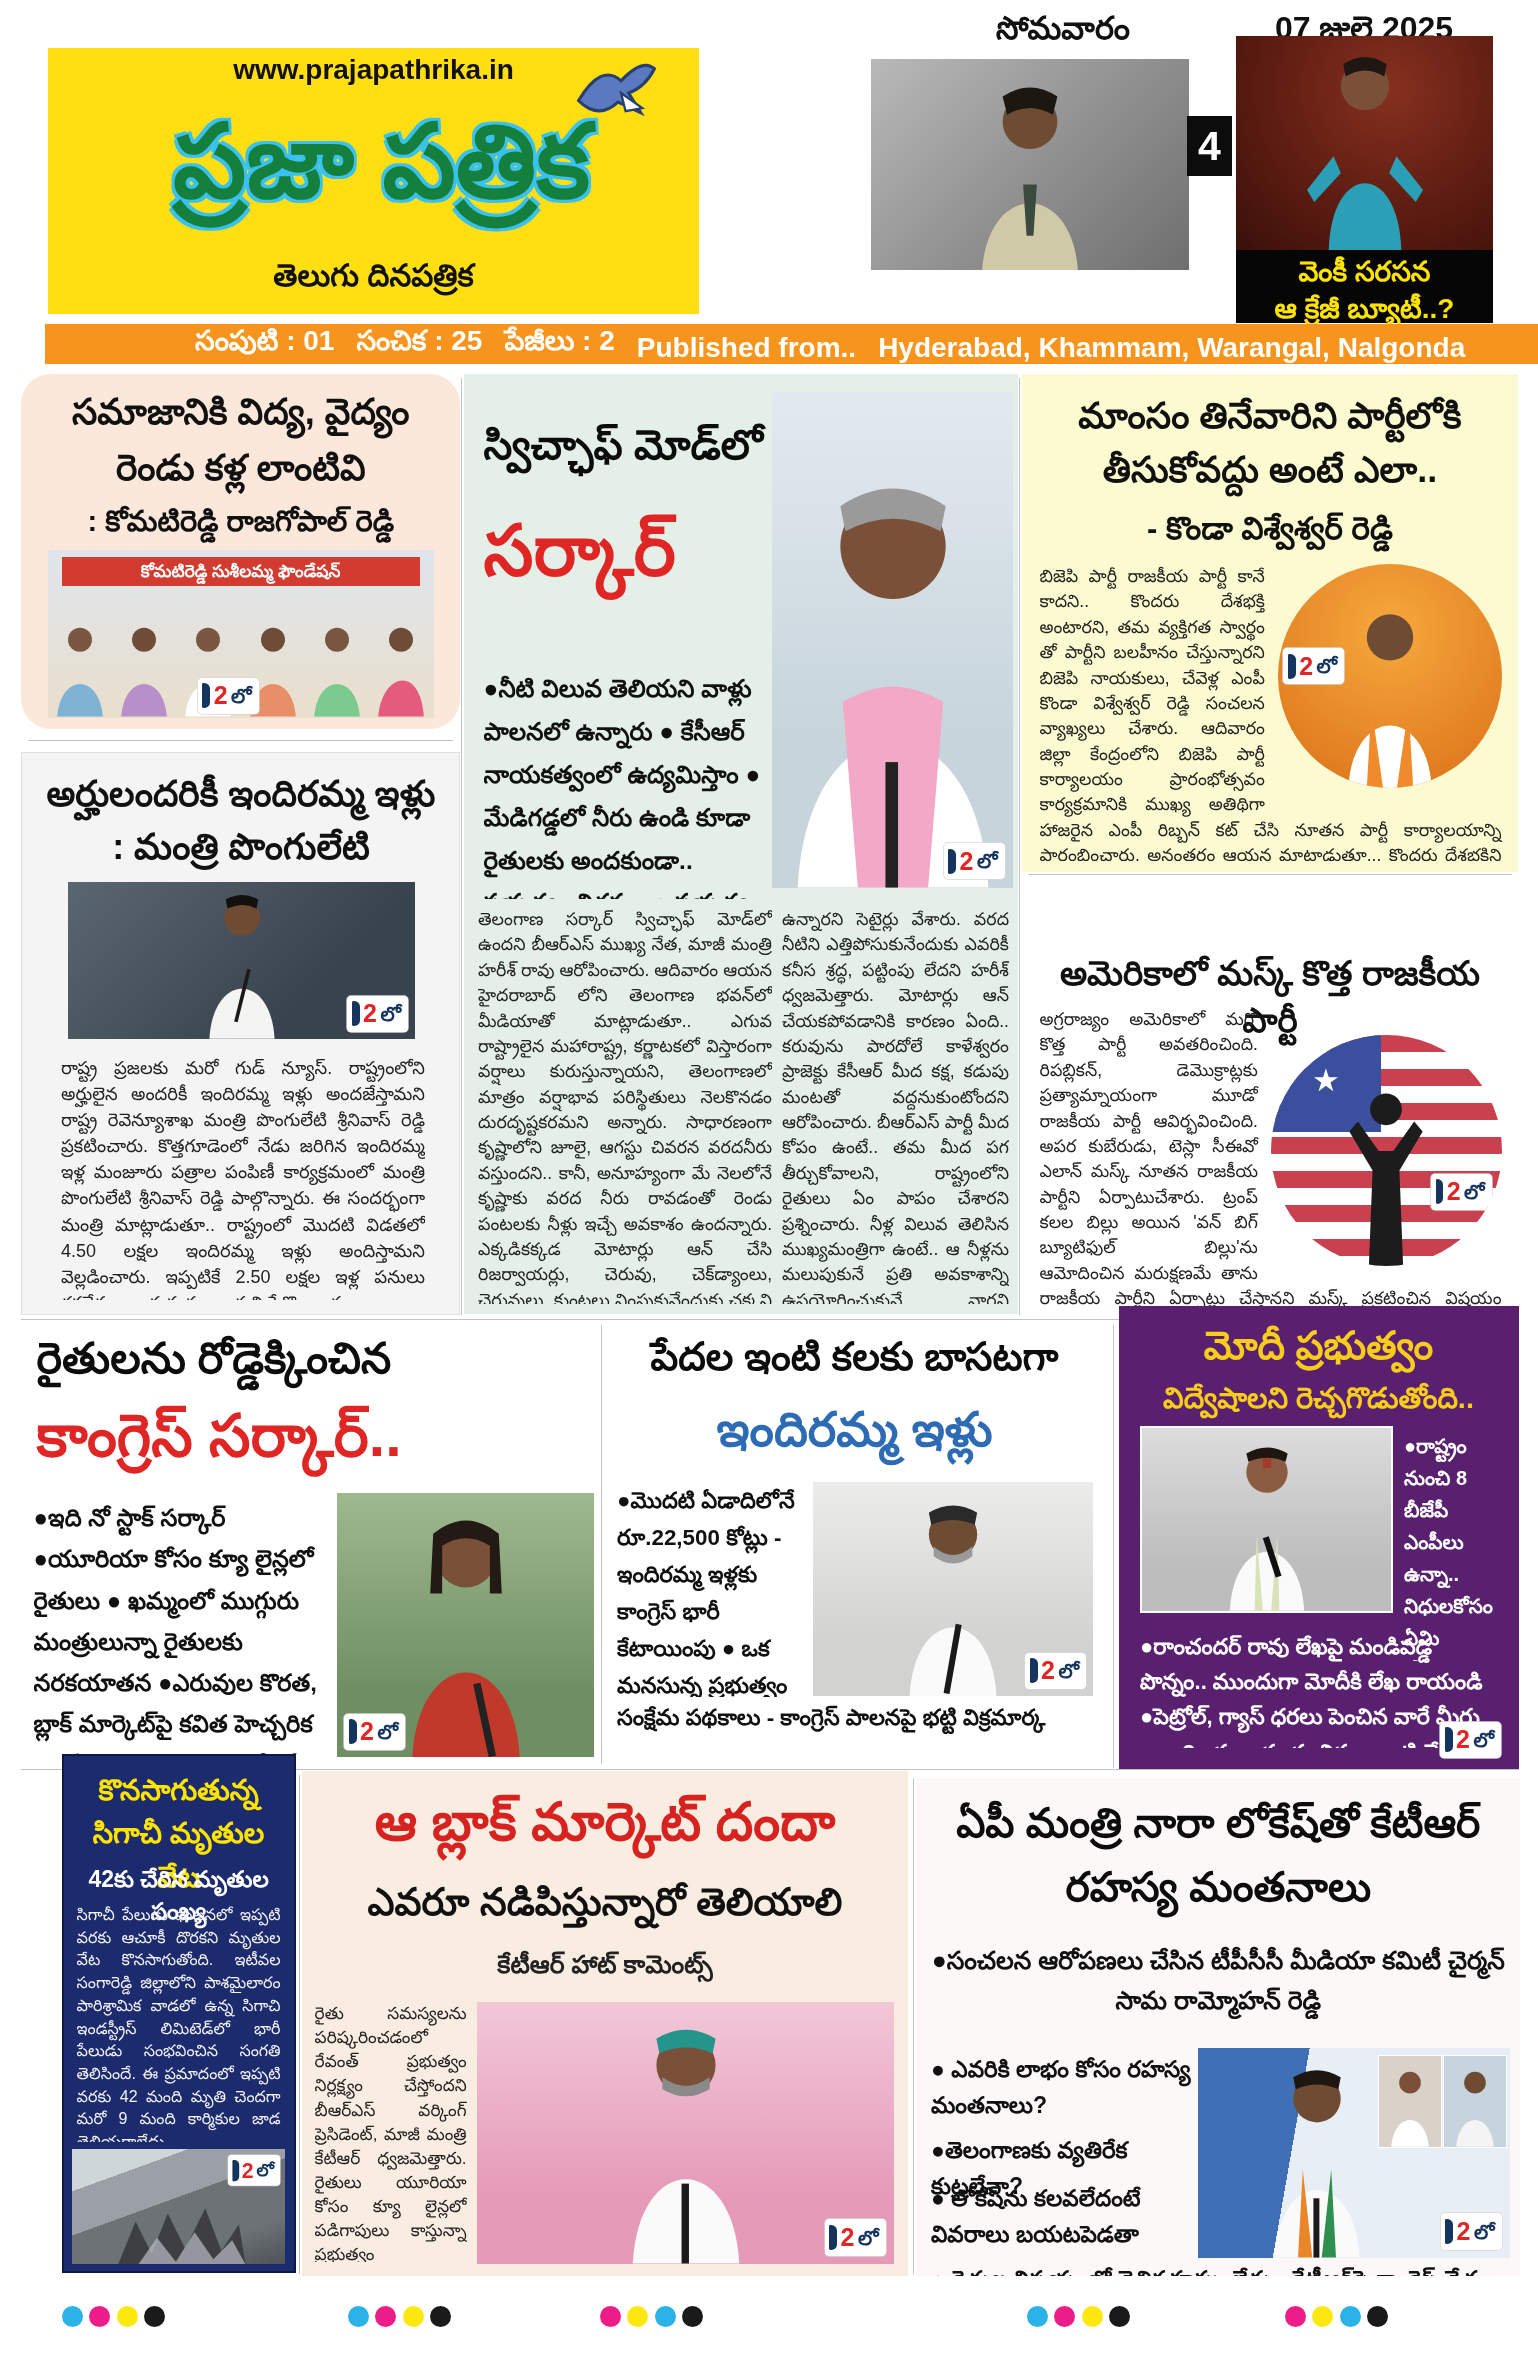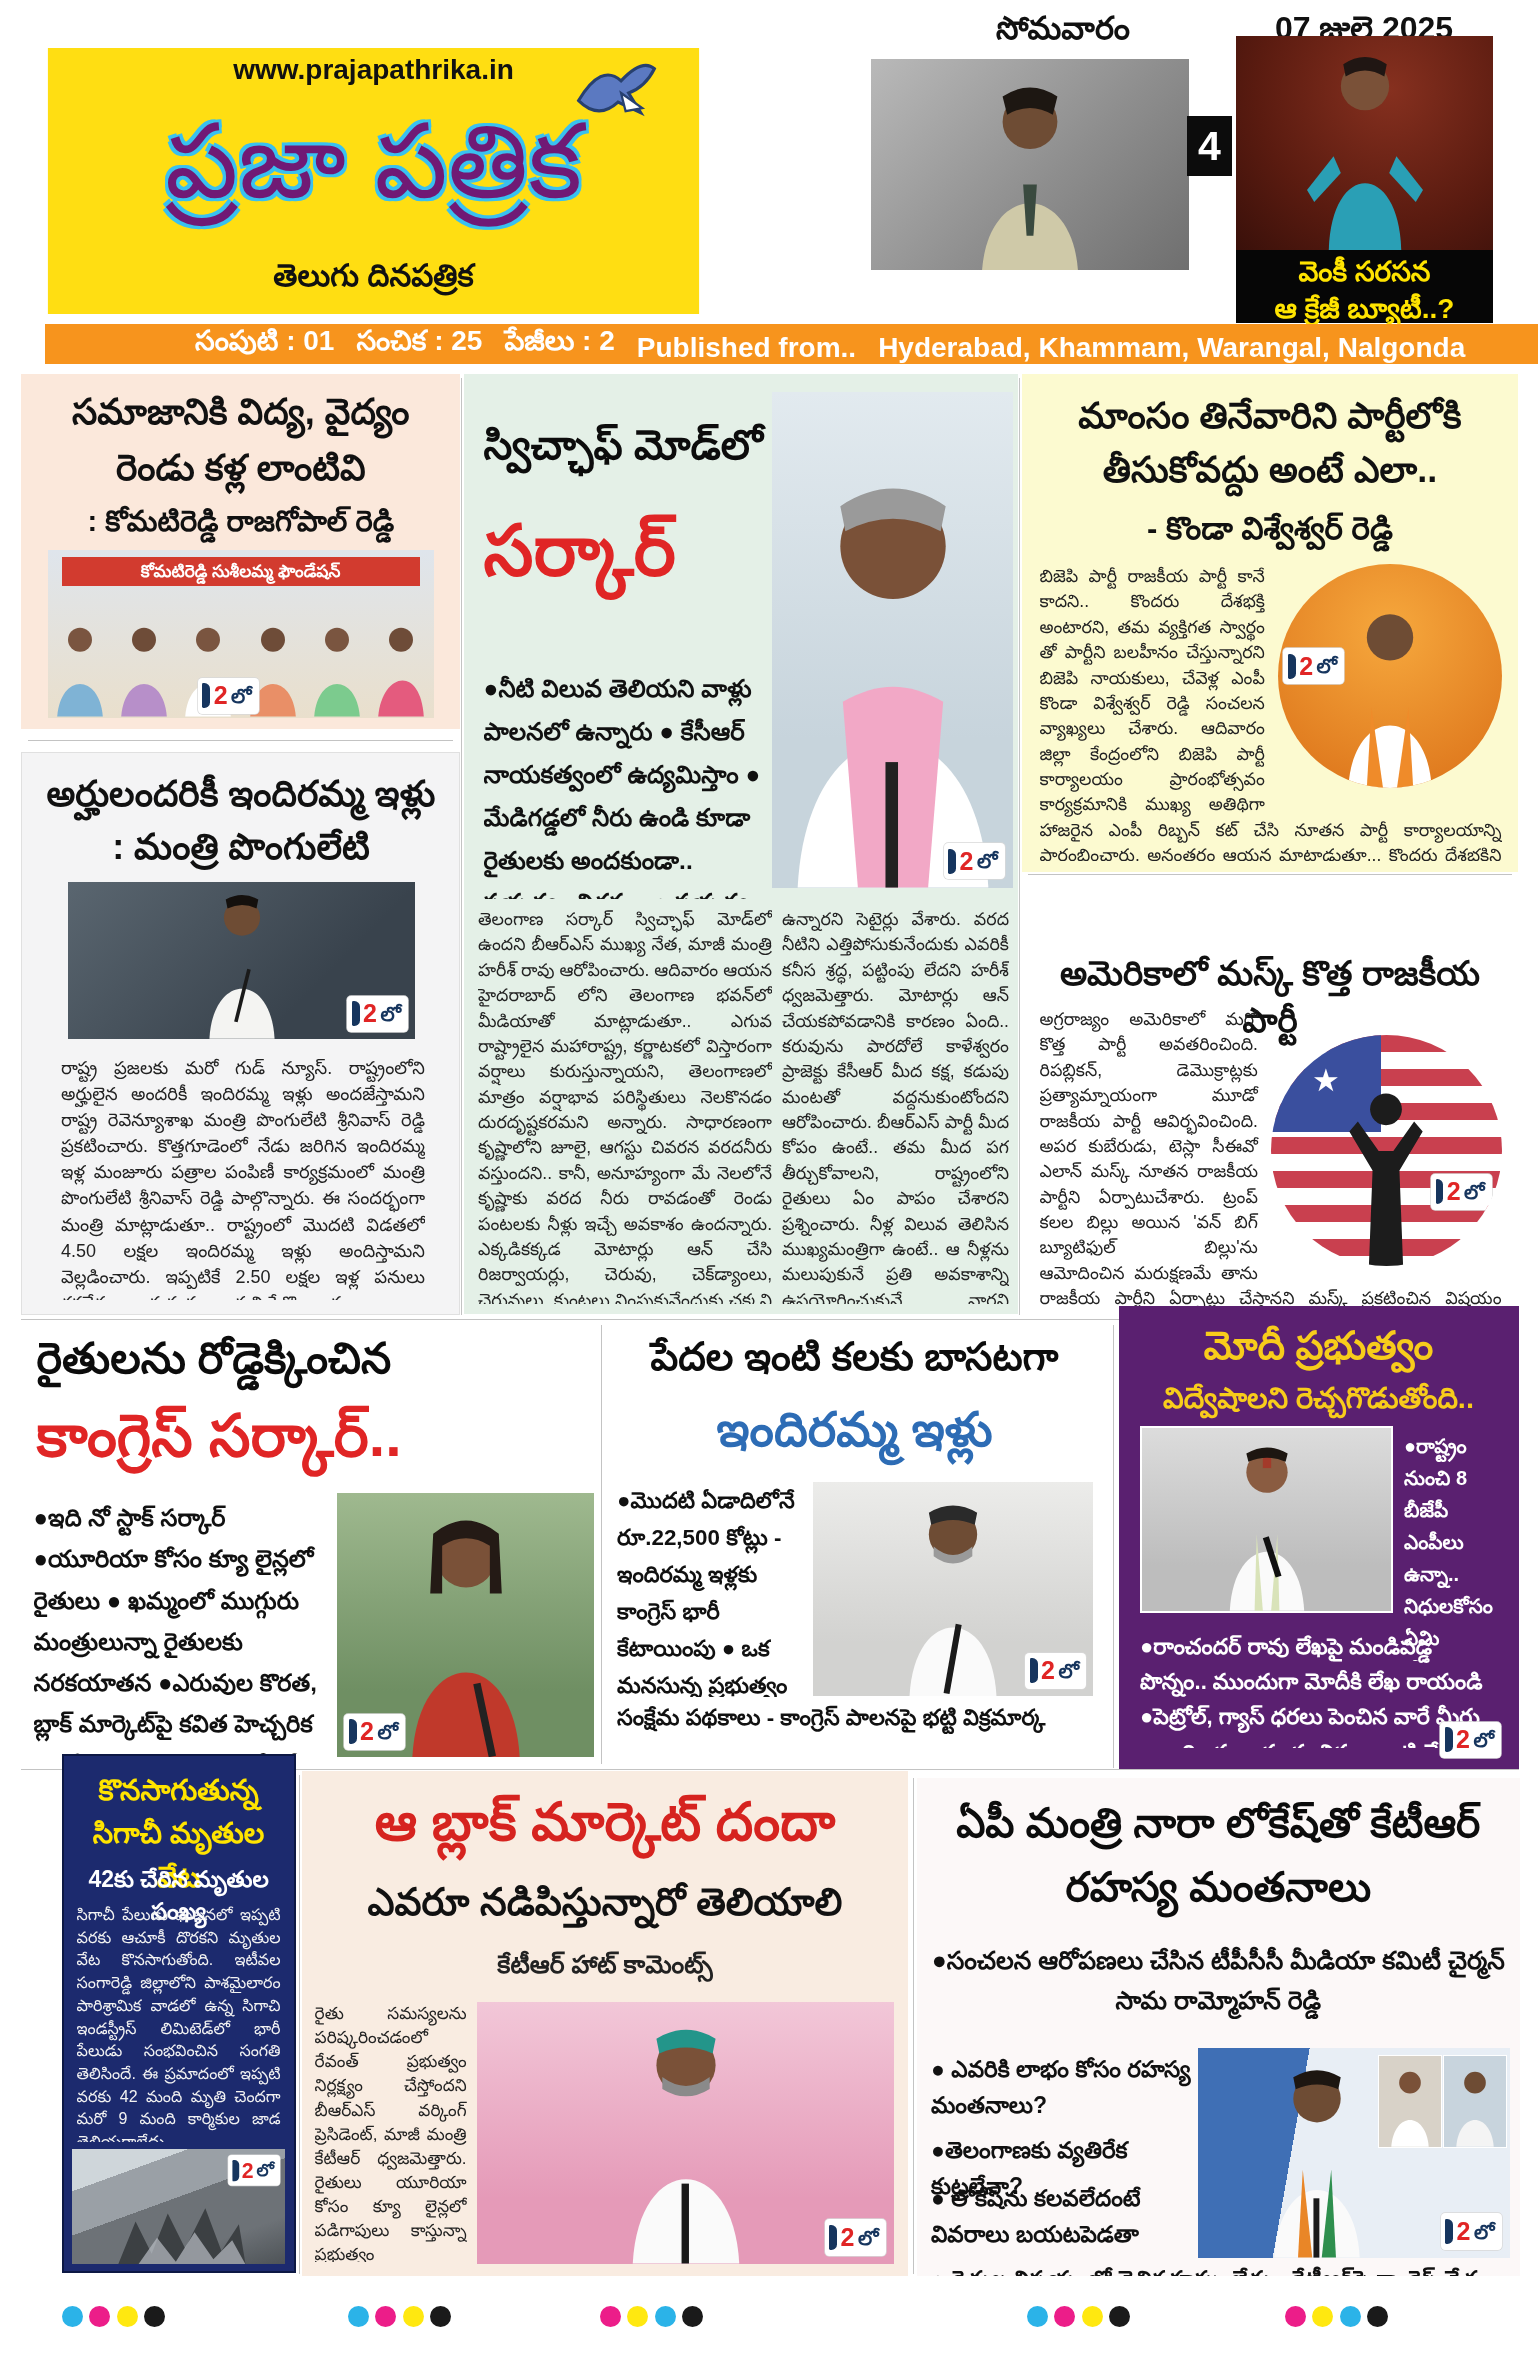--- a/index.html
+++ b/index.html
@@ -22,21 +22,21 @@
   .dot{width:21px;height:21px;border-radius:50%;display:inline-block;margin-right:6.3px;}
   .dots{position:absolute;top:2306px;white-space:nowrap;}
 </style>
 </head>
 <body>
 
 <div class="page">
 
   <div class="blk" style="left:43px;top:43px;width:661px;height:276px;background:#FFDE12;box-shadow:inset 0 0 0 4.9px #ffffff, inset 0 0 0 7px #FFDE12;">
     <div class="abs ctr" style="left:0;top:11.2px;width:100%;font-size:28px;font-weight:bold;color:#111;">www.prajapathrika.in</div>
-    <div class="abs ctr" style="left:0;top:49px;width:100%;font-size:103px;font-weight:normal;color:#701a75;line-height:1.35;
+    <div class="abs ctr" style="left:8px;top:49px;width:100%;font-size:103px;font-weight:bold;color:#15803d;line-height:1.35;
                 text-shadow:-2.8px -2.8px 0 #39C1F0,2.8px -2.8px 0 #39C1F0,-2.8px 2.8px 0 #39C1F0,2.8px 2.8px 0 #39C1F0;">ప్రజా పత్రిక</div>
     <div class="abs ctr" style="left:0;top:215px;width:100%;font-size:31px;font-weight:bold;color:#111;">తెలుగు దినపత్రిక</div>
     <div class="abs" style="right:42px;top:9.8px;width:91px;height:80px;">
       <svg viewBox="0 0 60 50" style="width:100%;height:100%;">
         <path d="M5,30 Q20,5 33,17 Q47,2 55,9 Q49,21 38,25 L46,38 L31,31 Q18,43 5,30 Z" fill="#5b79c1" stroke="#27406f" stroke-width="2"></path>
         <path d="M33,25 L47,35 L36,37 Z" fill="#ffffff" stroke="#27406f" stroke-width="1.5"></path>
       </svg>
     </div>
   </div>
 
@@ -70,21 +70,21 @@
 
   <div class="blk" style="left:21px;top:324px;width:1496px;height:40px;background:#F7941D;color:#ffffff;font-weight:bold;font-size:28px;
               display:flex;align-items:flex-end;gap:22px;padding-left:150px;box-sizing:border-box;margin-left:24px;">
     <span>సంపుటి : 01</span>
     <span>సంచిక : 25</span>
     <span>పేజీలు : 2</span>
     <span>Published from..</span>
     <span>Hyderabad,  Khammam,  Warangal,  Nalgonda</span>
   </div>
 
-  <div class="blk" style="left:21px;top:374px;width:439px;height:355px;background:#FBE8DB;">
+  <div class="blk" style="left:21px;top:374px;width:439px;height:355px;background:#FBE8DB;border-radius:30px;">
     <div class="abs ctr" style="left:9.8px;top:9.8px;width:420px;font-size:36px;font-weight:bold;color:#111;line-height:1.55;">సమాజానికి విద్య, వైద్యం రెండు కళ్ల లాంటివి</div>
     <div class="abs ctr" style="left:9.8px;top:131px;width:420px;font-size:29px;font-weight:bold;color:#111;">: కోమటిరెడ్డి రాజగోపాల్ రెడ్డి</div>
     <div class="ph" style="left:26.6px;top:176px;width:386px;height:168px;background:linear-gradient(#dfe5ec,#e9dfcc);">
       <div class="abs ctr" style="left:14px;top:7px;width:358px;height:29px;line-height:29px;background:#d23b2f;color:#ffffff;font-size:17px;font-weight:bold;">కోమటిరెడ్డి సుశీలమ్మ ఫౌండేషన్</div>
       <div class="prow">
         <svg width="60" height="105" viewBox="0 0 100 170">
             <circle cx="50" cy="42" r="20" fill="#7a5540"></circle>
             <path d="M12,170 C18,98 82,98 88,170Z" fill="#7fb3d5"></path>
           </svg>
         <svg width="60" height="105" viewBox="0 0 100 170">

